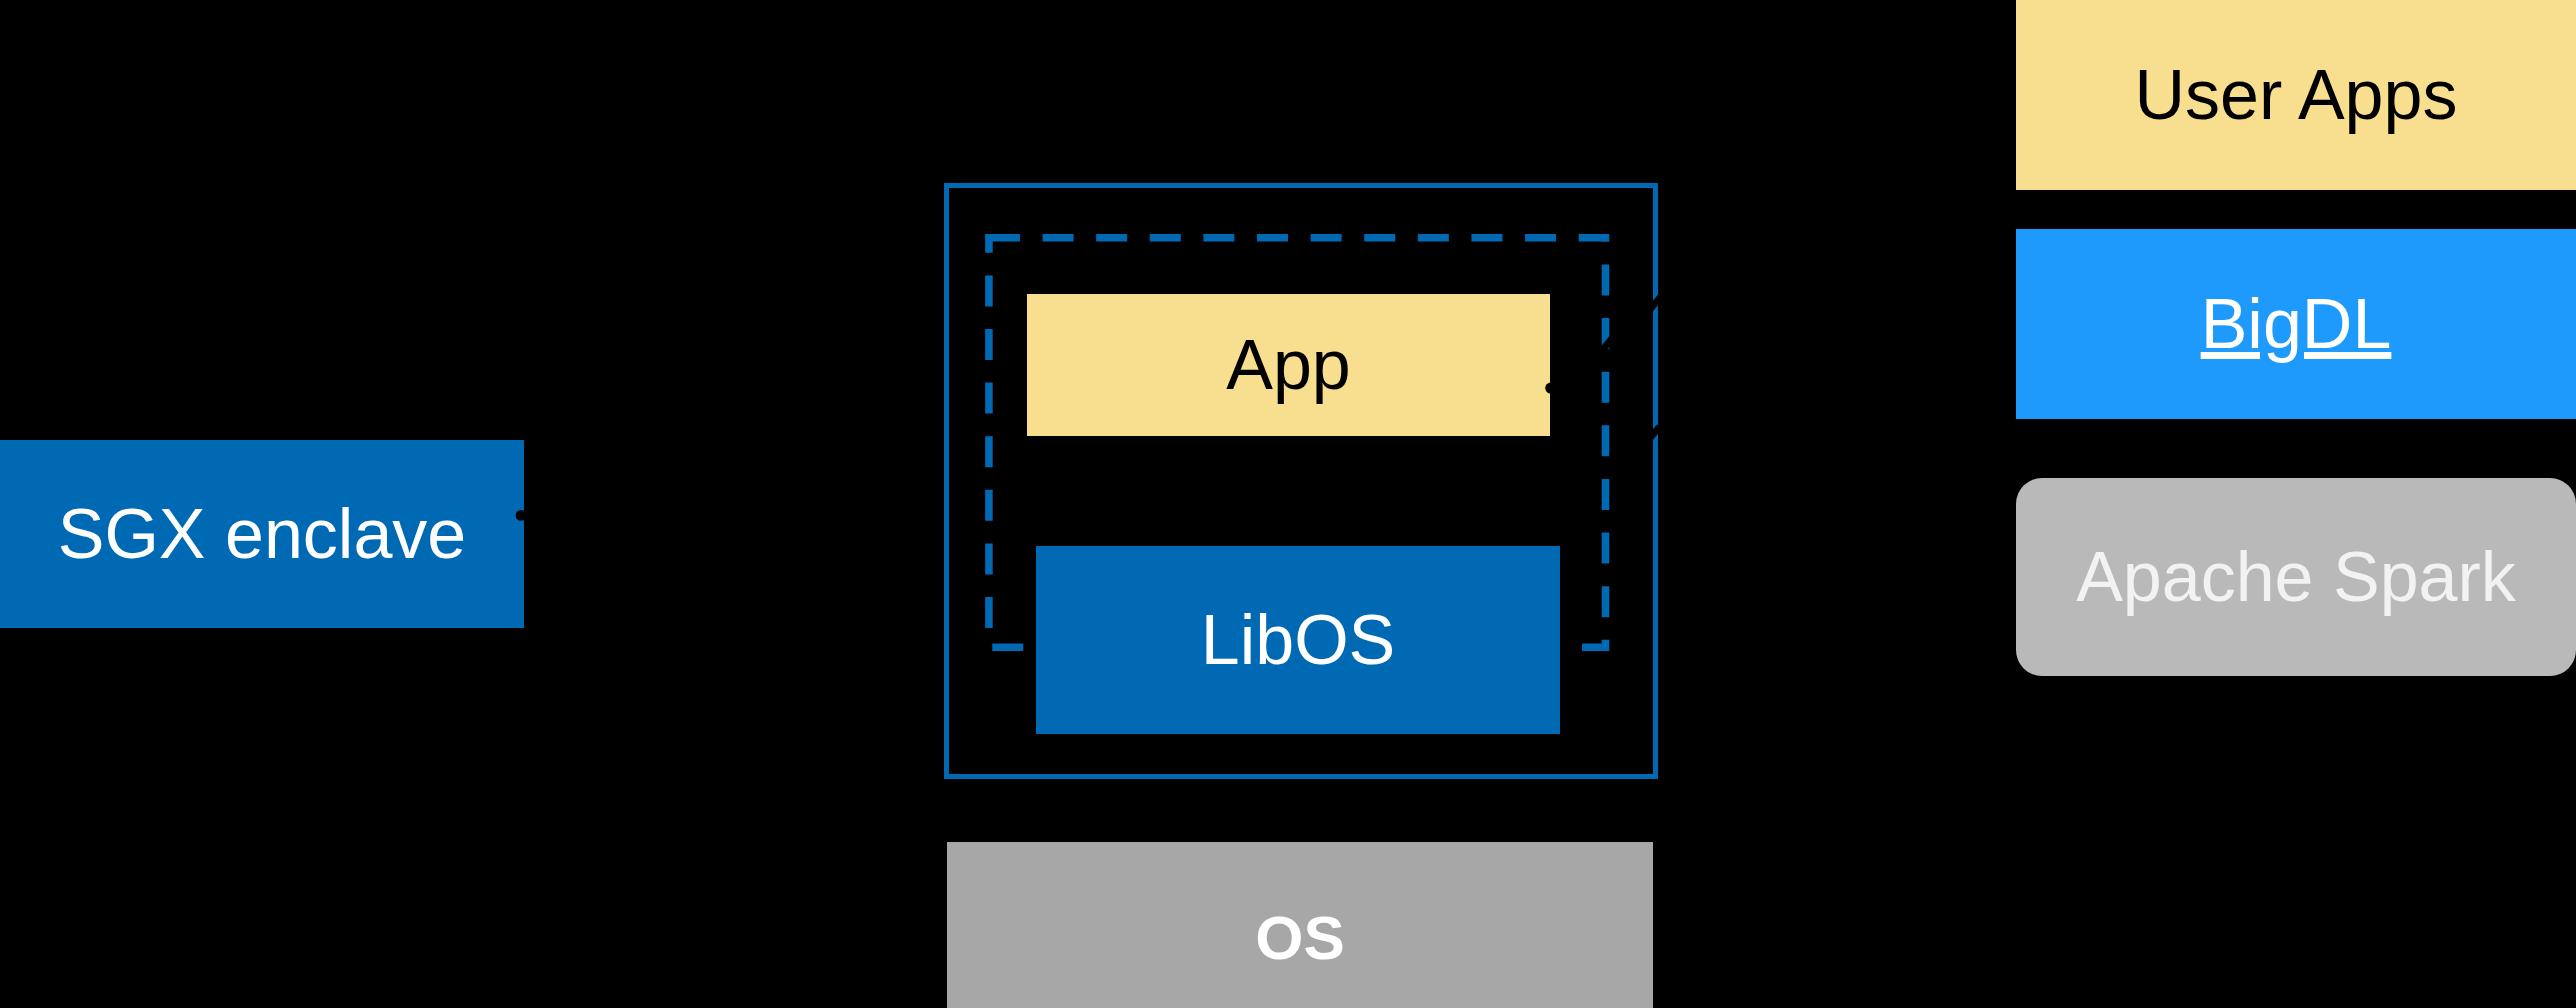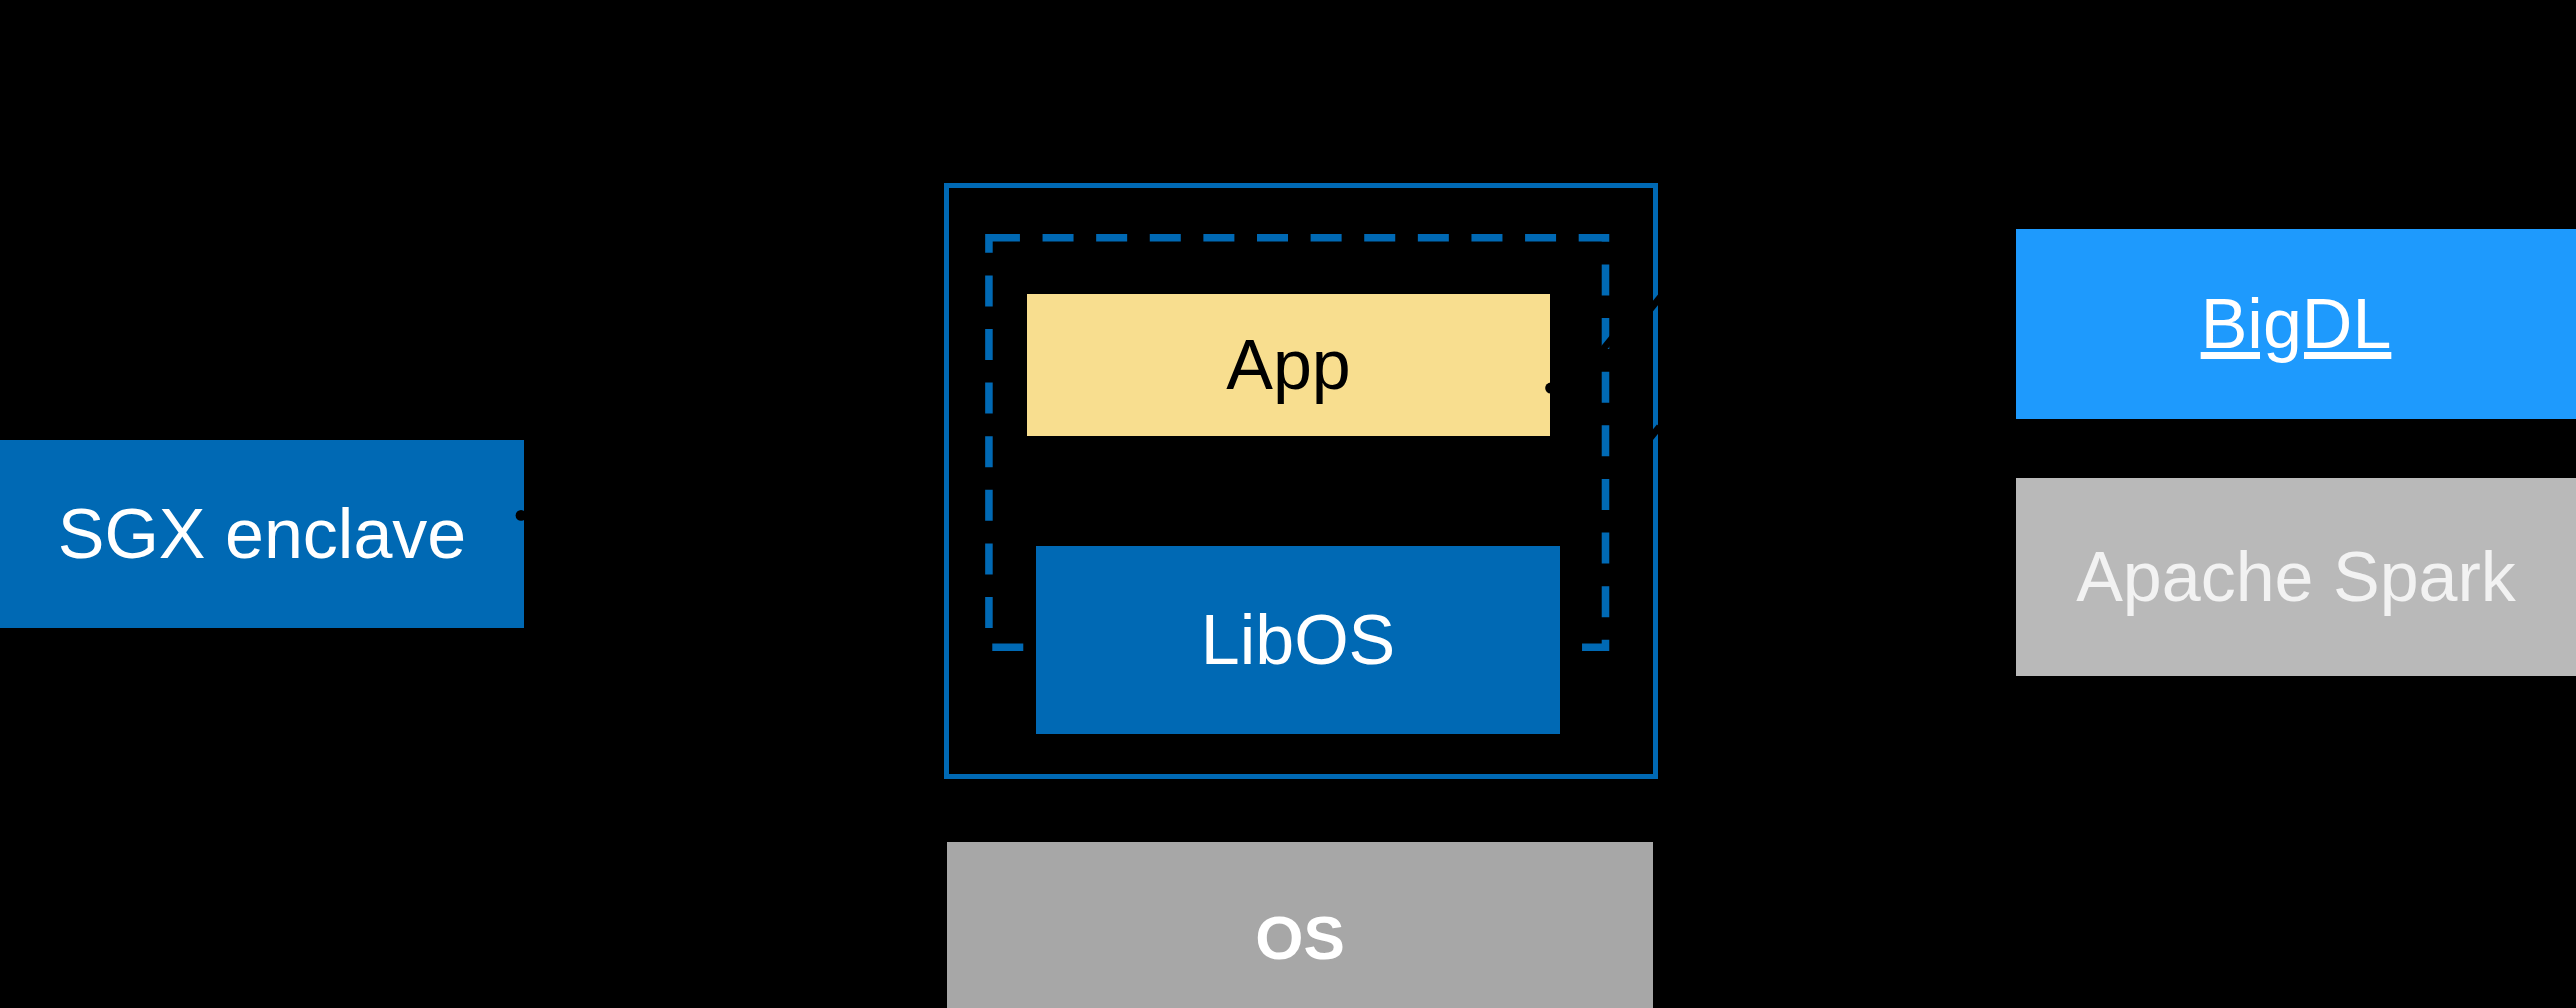--- a/index.html
+++ b/index.html
@@ -74,20 +74,21 @@
   #bigdl-box {
     left: 2016px; top: 229px; width: 560px; height: 190px;
     background: var(--bright-blue, #1e9afd);
     color: var(--text-light, #ffffff);
     text-decoration: underline;
   }
   #spark-box {
     left: 2016px; top: 478px; width: 560px; height: 198px;
     background: var(--spark-gray, #b9b9b9);
     color: var(--spark-text, #f2f2f2);
+    border-radius: 26px;
   }
   .z1 { z-index: 1; }
   .z2 { z-index: 2; }
   .z3 { z-index: 3; }
 </style>
 </head>
 <body>
 
 <div id="canvas">
 
@@ -106,20 +107,23 @@
   </div>
 
   <div class="box z2" id="libos-box">
     <span>LibOS</span>
   </div>
 
   <div class="box z2" id="os-box">
     <span>OS</span>
   </div>
 
+  <div class="box z2" id="user-apps-box">
+    <span>User Apps</span>
+  </div>
 
   <div class="box z2" id="bigdl-box">
     <span>BigDL</span>
   </div>
 
   <div class="box z2" id="spark-box">
     <span>Apache Spark</span>
   </div>
 
   <svg class="svg-layer z3" viewBox="0 0 3075 1204" xmlns="http://www.w3.org/2000/svg">

